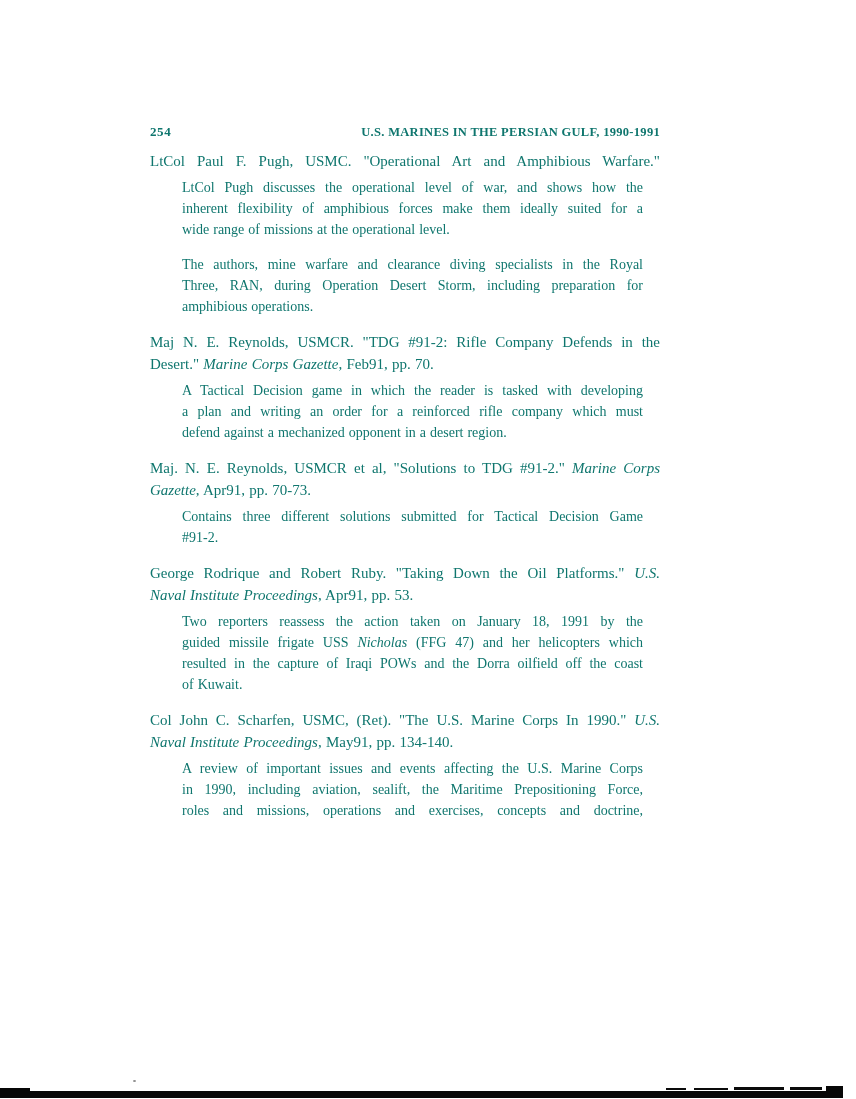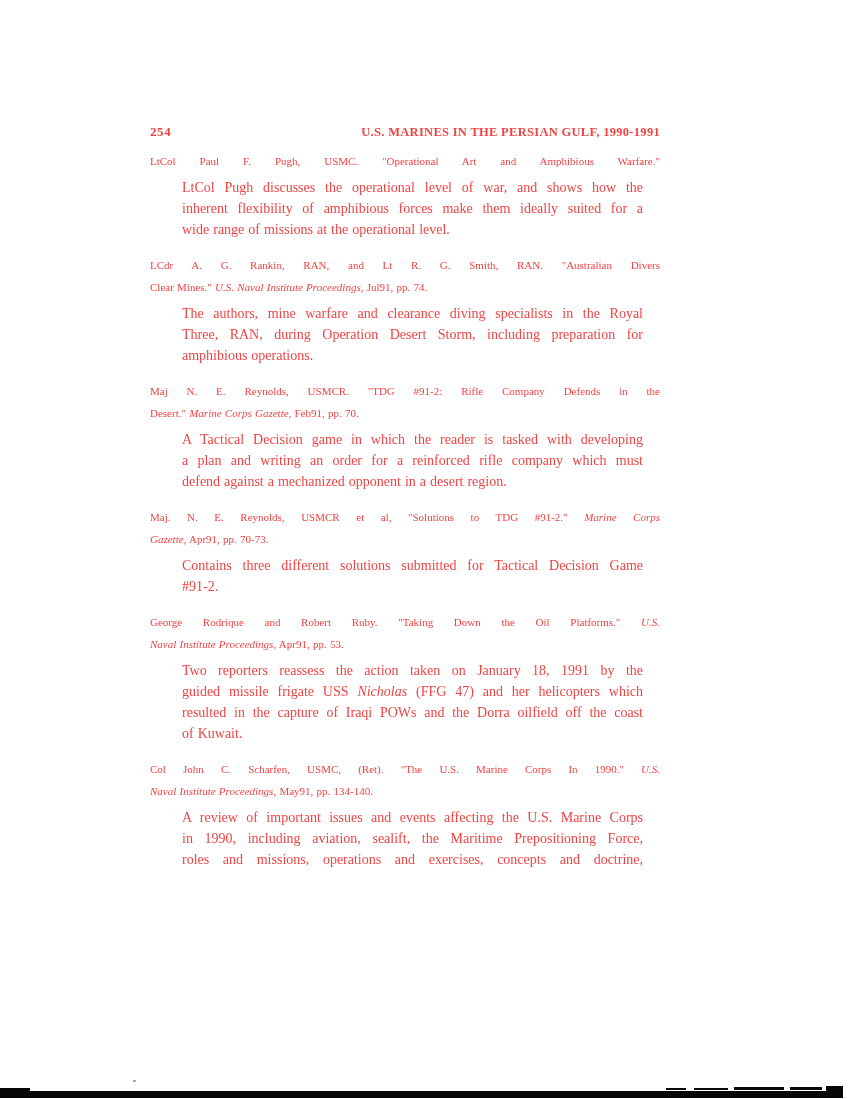--- a/index.html
+++ b/index.html
@@ -3,41 +3,41 @@
 <meta charset="utf-8">
 <style>
   html, body { margin: 0; padding: 0; background: #ffffff; }
   .page {
     position: relative;
     width: 852px;
     height: 1099px;
     background: #ffffff;
     overflow: hidden;
     font-family: "Liberation Serif", "DejaVu Serif", serif;
-    color: #ef4444;
+    color: #0f766e;
   }
   .content {
     position: absolute;
     left: 150px;
     top: 124px;
     width: 510px;
   }
   .running-header {
     display: flex;
     justify-content: space-between;
     align-items: baseline;
     font-weight: 700;
     font-size: 12.5px;
     line-height: 16px;
     letter-spacing: 0.3px;
     margin-bottom: 10px;
   }
   .running-header .pgnum { font-size: 13px; letter-spacing: 0.6px; }
   .entry {
-    font-size: 11px;
+    font-size: 15px;
     line-height: 22px;
     margin-bottom: 5px;
     word-spacing: 0.5px;
   }
   .annotation {
     font-size: 14px;
     line-height: 21px;
     margin: 0 17px 14px 32px; 
     word-spacing: 0.5px;
   }
@@ -78,24 +78,20 @@
       <span class="rtitle">U.S. MARINES IN THE PERSIAN GULF, 1990-1991</span>
     </div>
     <div id="bibliography">
         <div class="entry">
           <div class="jl" style=""><span class="rm">LtCol Paul F. Pugh, USMC.  "Operational Art and Amphibious Warfare."</span></div>
         </div>
         <div class="annotation">
           <div class="jl" style=""><span class="rm">LtCol Pugh discusses the operational level of war, and shows how the</span></div>
           <div class="jl" style=""><span class="rm">inherent flexibility of amphibious forces make them ideally suited for a</span></div>
           <div class="jl last" style=""><span class="rm">wide range of missions at the operational level.</span></div>
-        </div>
-        <div class="entry">
-          <div class="jl" style=""><span class="rm">LCdr A. G. Rankin, RAN, and Lt R. G. Smith, RAN.  "Australian Divers</span></div>
-          <div class="jl last" style=""><span class="rm">Clear Mines." </span><span class="it">U.S. Naval Institute Proceedings</span><span class="rm">, Jul91, pp. 74.</span></div>
         </div>
         <div class="annotation">
           <div class="jl" style=""><span class="rm">The authors, mine warfare and clearance diving specialists in the Royal</span></div>
           <div class="jl" style=""><span class="rm">Three, RAN, during Operation Desert Storm, including preparation for</span></div>
           <div class="jl last" style=""><span class="rm">amphibious operations.</span></div>
         </div>
         <div class="entry">
           <div class="jl" style=""><span class="rm">Maj N. E. Reynolds, USMCR.  "TDG #91-2:  Rifle Company Defends in the</span></div>
           <div class="jl last" style=""><span class="rm">Desert." </span><span class="it">Marine Corps Gazette</span><span class="rm">, Feb91, pp. 70.</span></div>
         </div>

